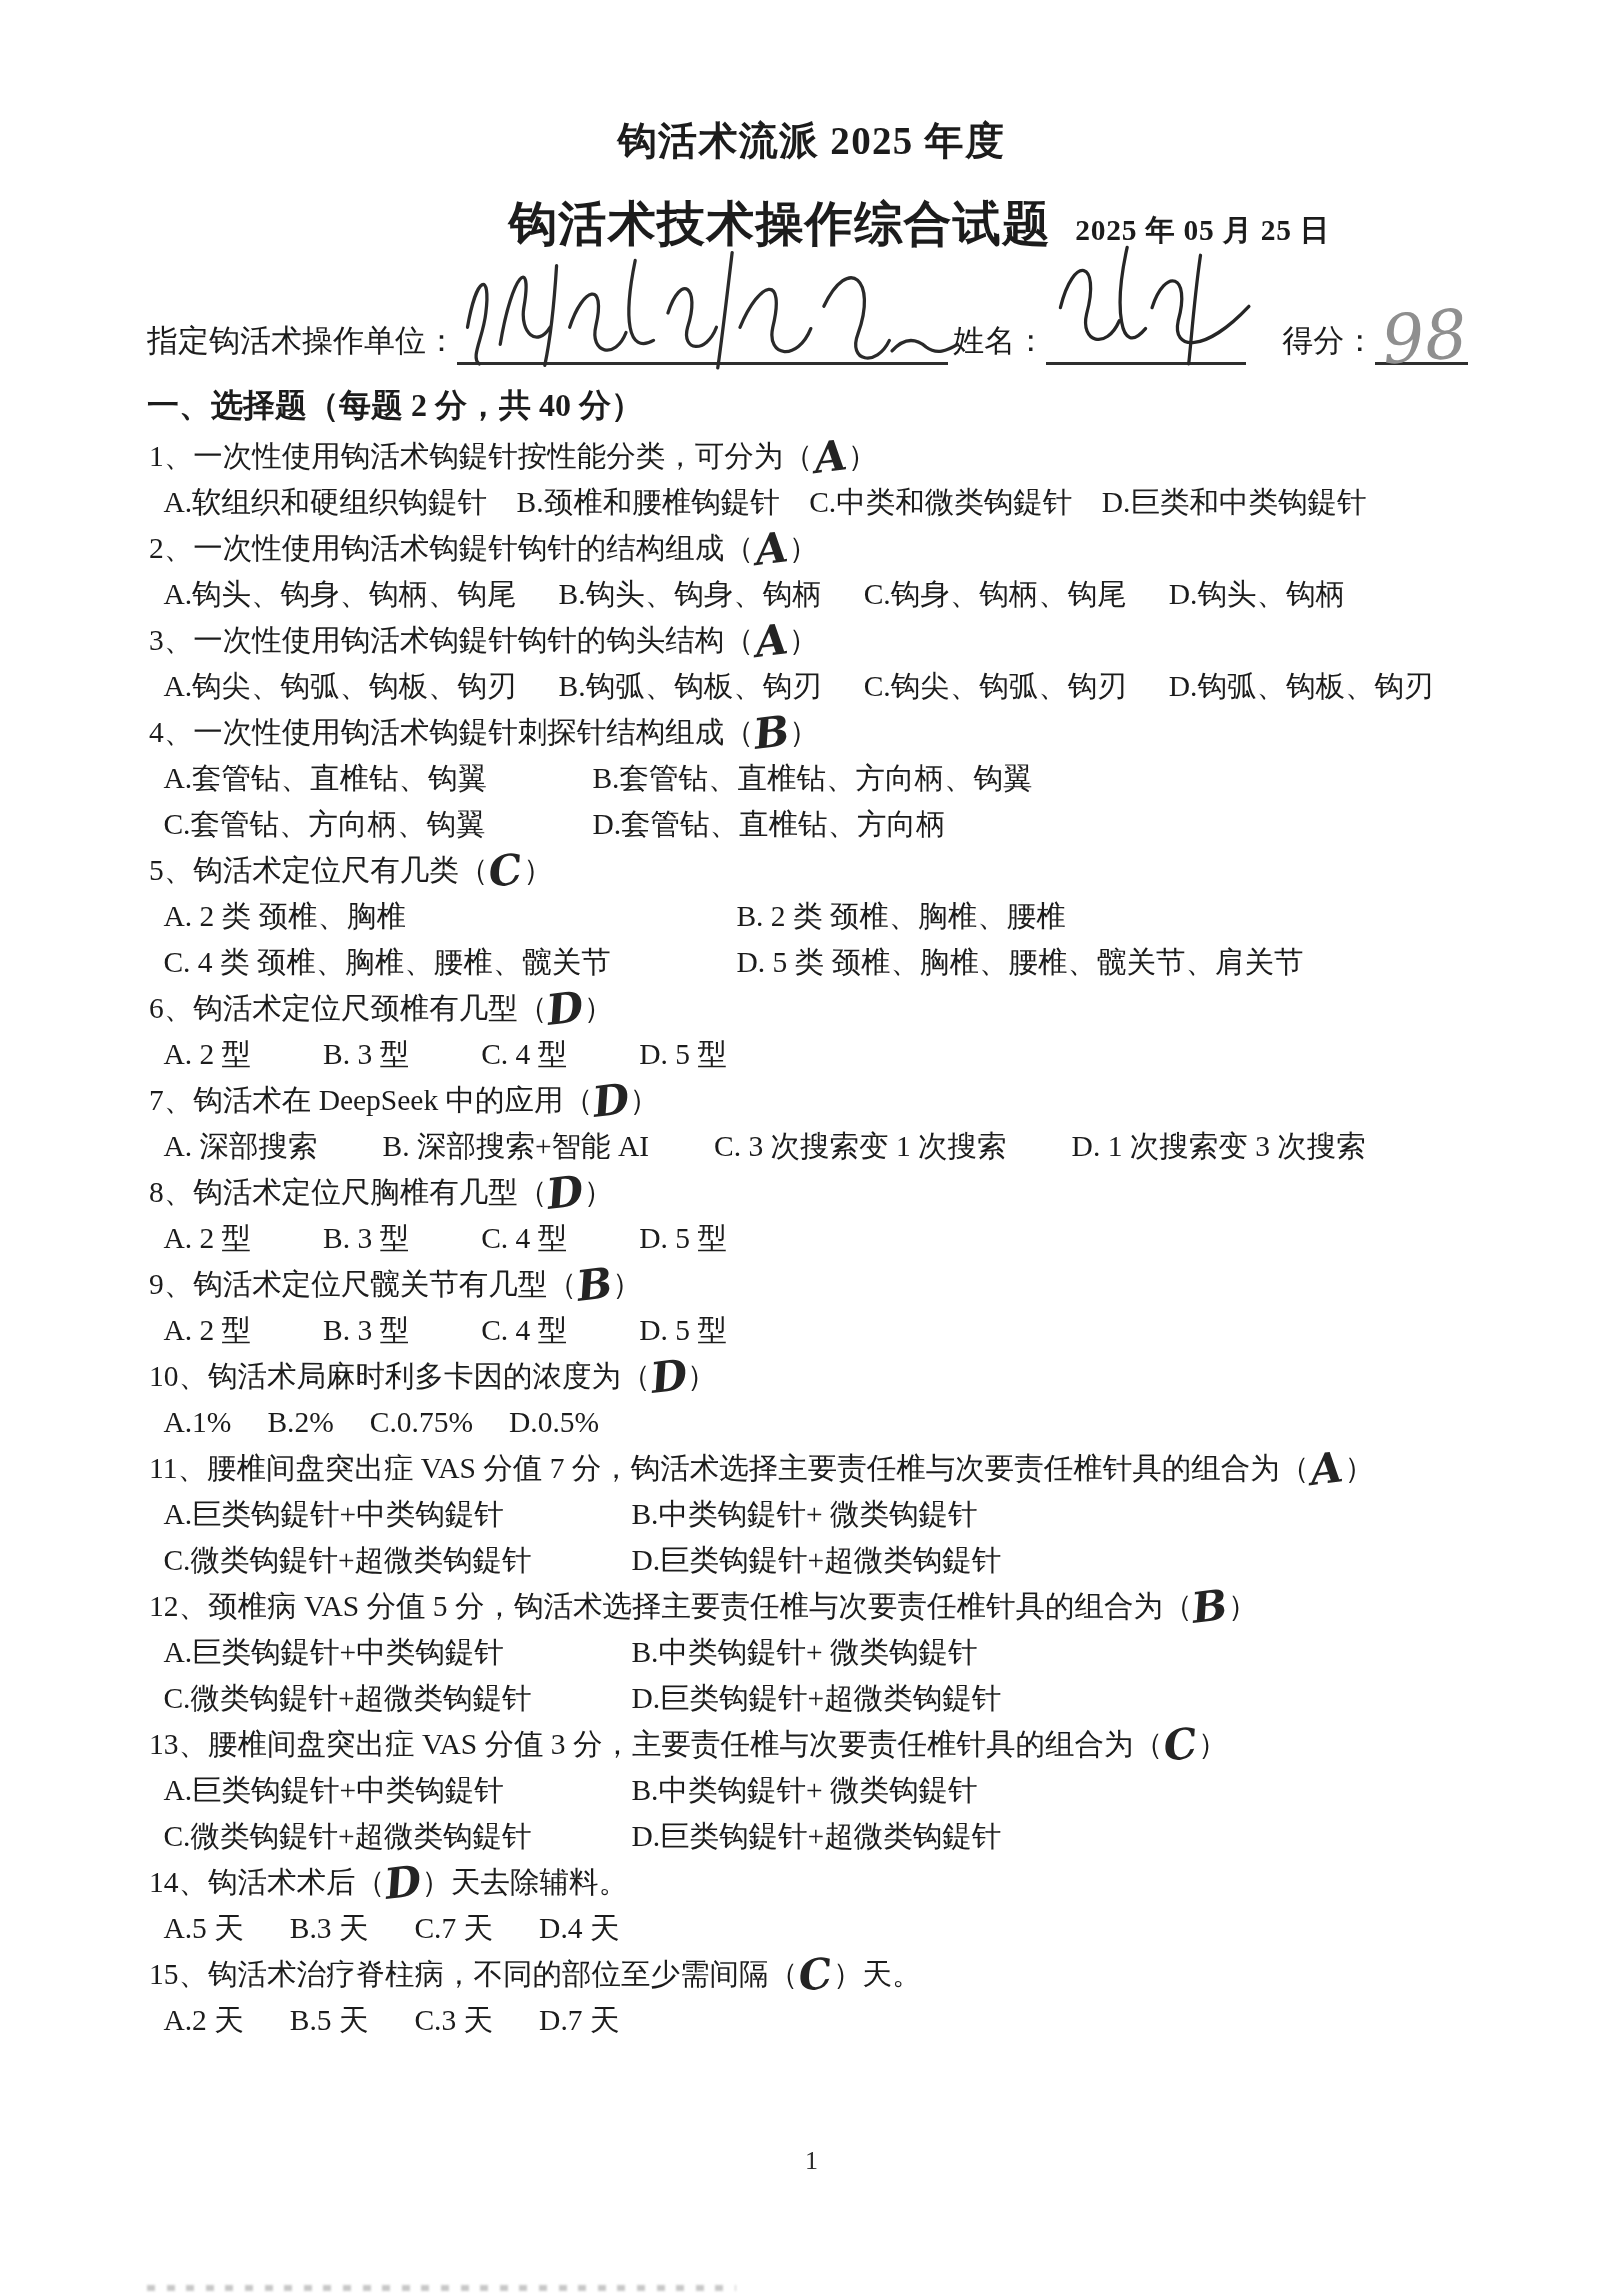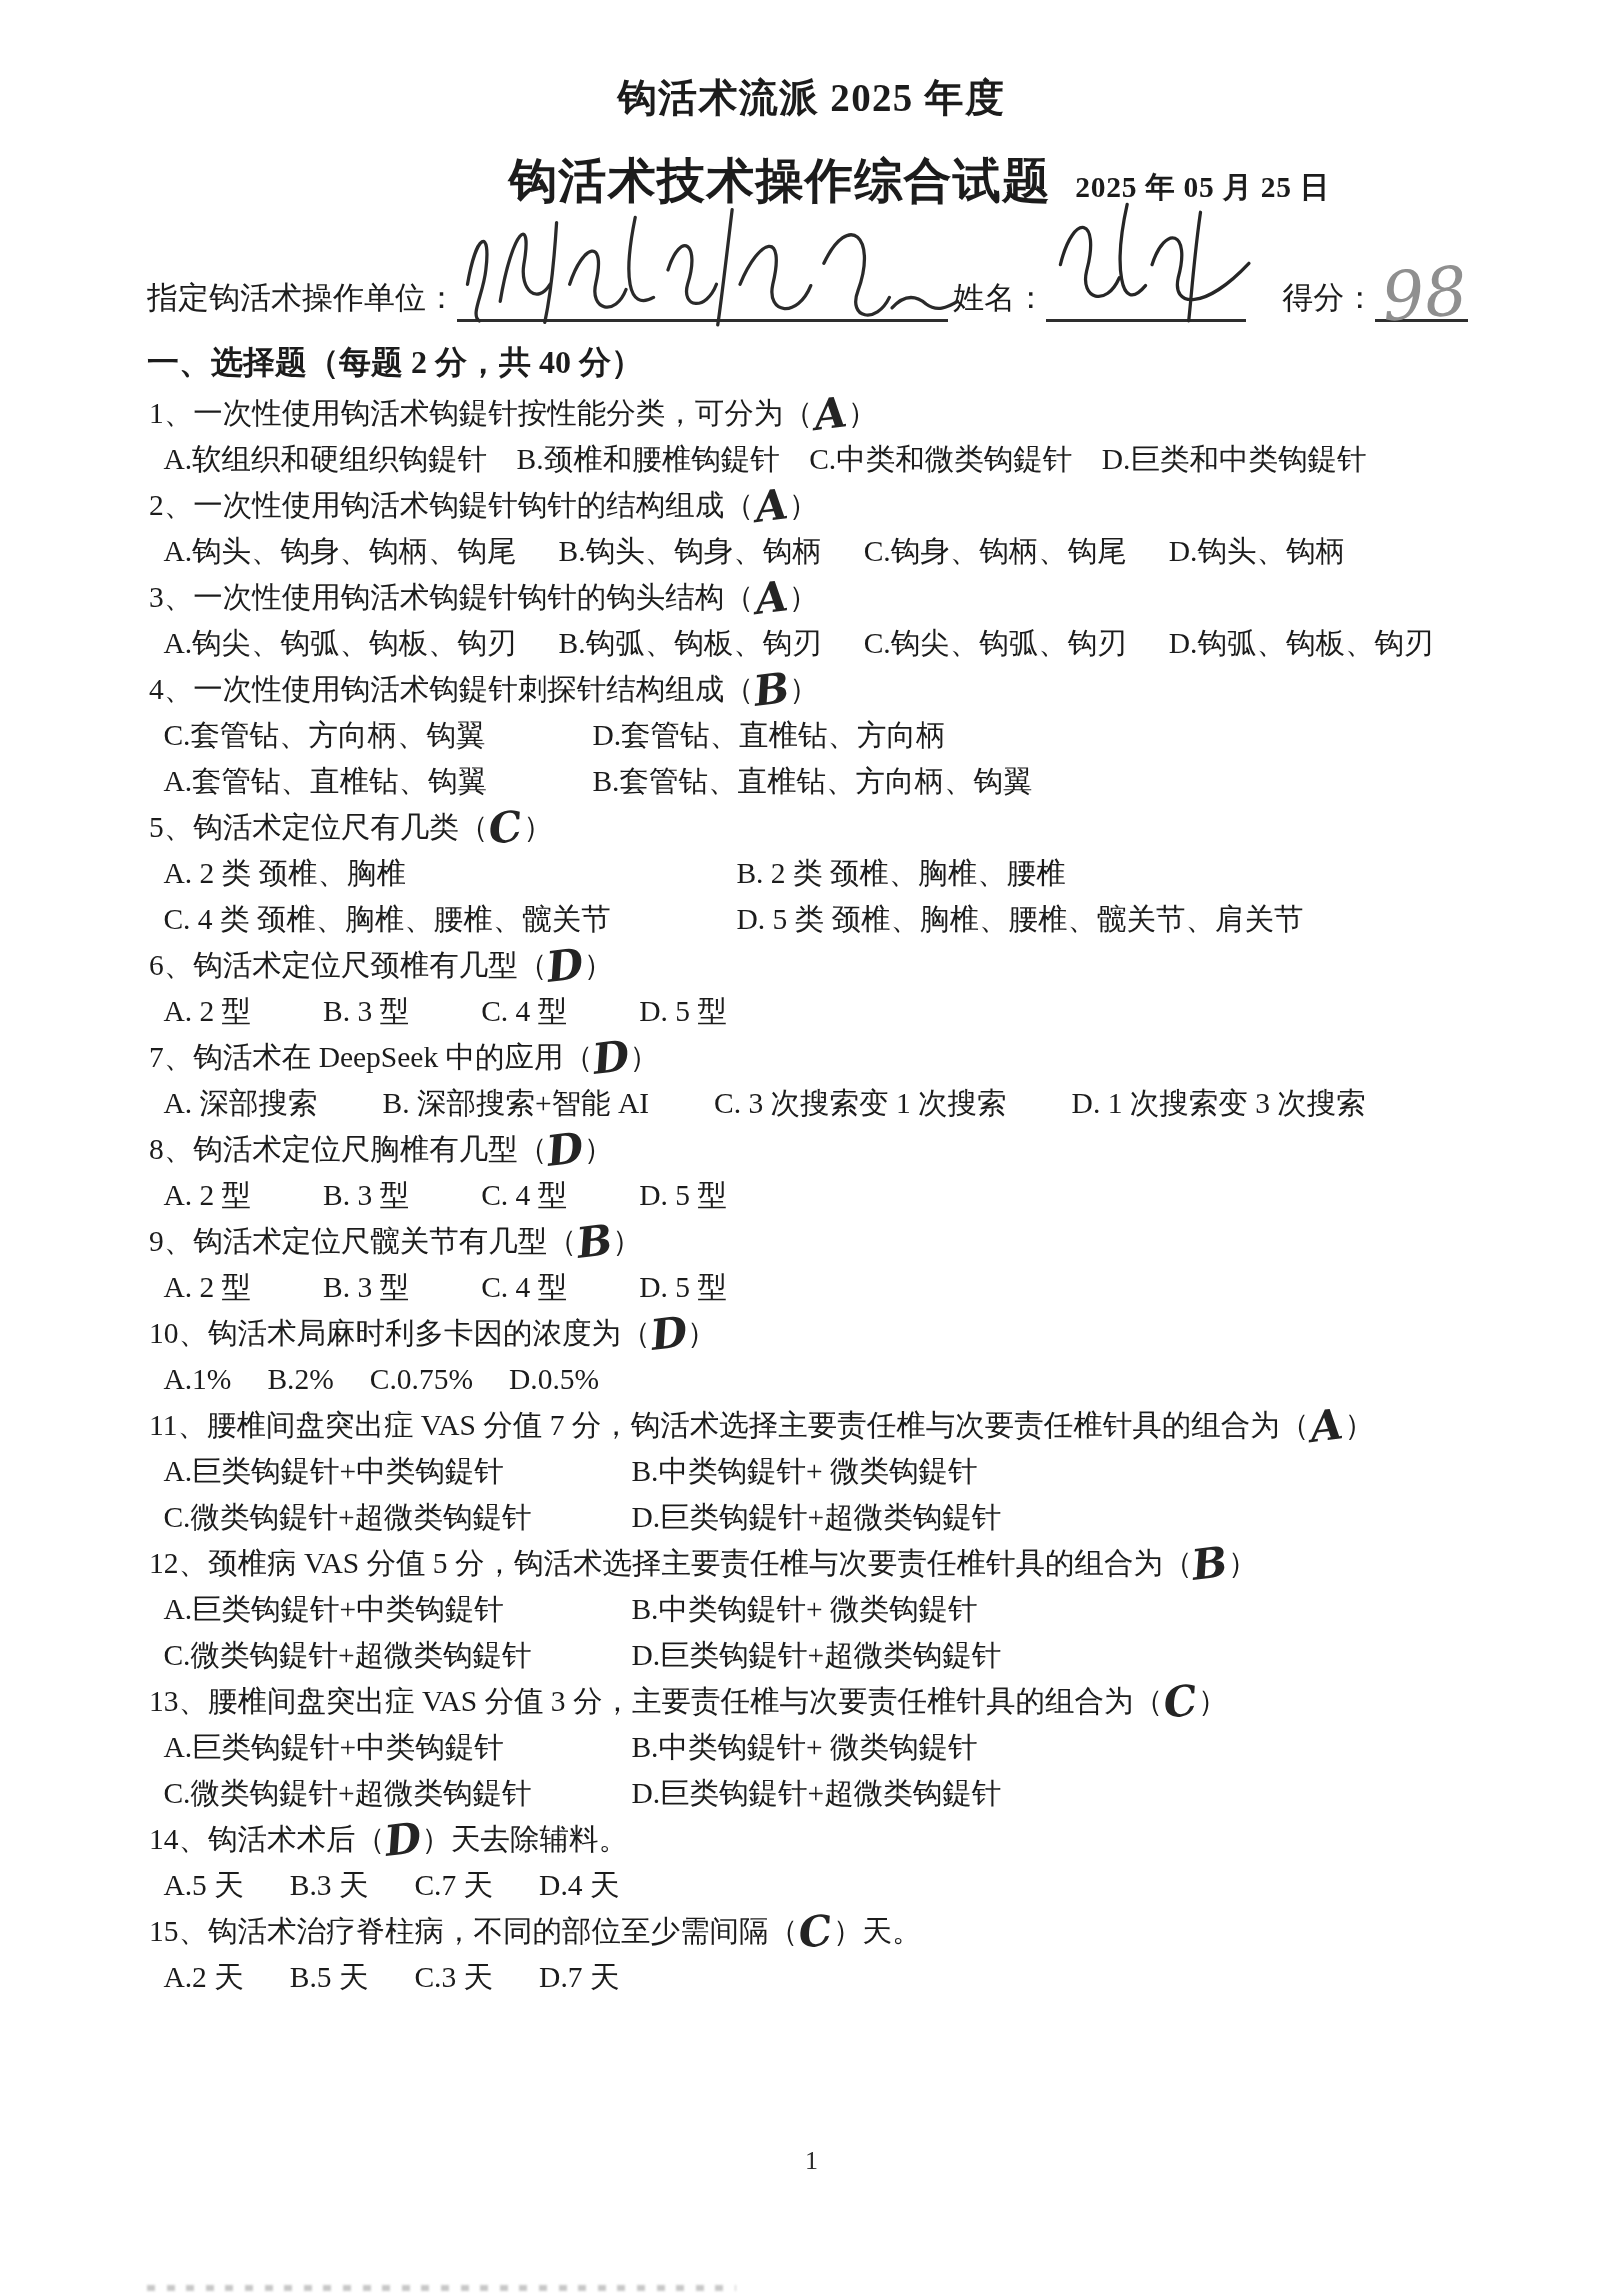--- a/index.html
+++ b/index.html
@@ -6,21 +6,21 @@
   .page{
     position:relative;
     width:1623px;height:2295px;
     background:#ffffff;
     color:#1c1c1c;
     font-family:"Liberation Serif","DejaVu Serif",serif;
     overflow:hidden;
   }
   
   .title1{
-    padding-top:72px;
+    padding-top:115px;
     text-align:center;
     font-size:39px;font-weight:700;letter-spacing:1.3px;
     line-height:52px;
   }
   .title2-row{
     margin-top:17px;
     text-align:center;
     padding-left:216px;
     line-height:79px;
     white-space:nowrap;
@@ -152,22 +152,22 @@
       <div class="opt-line g60"><span class="opt">A.钩头、钩身、钩柄、钩尾</span><span class="opt">B.钩头、钩身、钩柄</span><span class="opt">C.钩身、钩柄、钩尾</span><span class="opt">D.钩头、钩柄</span></div>
     </div>
 
     <div>
       <div class="q-line"><span>3、一次性使用钩活术钩鍉针钩针的钩头结构（</span><span class="hw-ans">A</span><span>）</span></div>
       <div class="opt-line g60"><span class="opt">A.钩尖、钩弧、钩板、钩刃</span><span class="opt">B.钩弧、钩板、钩刃</span><span class="opt">C.钩尖、钩弧、钩刃</span><span class="opt">D.钩弧、钩板、钩刃</span></div>
     </div>
 
     <div>
       <div class="q-line"><span>4、一次性使用钩活术钩鍉针刺探针结构组成（</span><span class="hw-ans">B</span><span>）</span></div>
+      <div class="opt-line w655"><span class="opt c1">A.套管钻、直椎钻、钩翼</span><span class="opt">B.套管钻、直椎钻、方向柄、钩翼</span></div>
       <div class="opt-line w655"><span class="opt c1">C.套管钻、方向柄、钩翼</span><span class="opt">D.套管钻、直椎钻、方向柄</span></div>
-      <div class="opt-line w655"><span class="opt c1">A.套管钻、直椎钻、钩翼</span><span class="opt">B.套管钻、直椎钻、方向柄、钩翼</span></div>
     </div>
 
     <div>
       <div class="q-line"><span>5、钩活术定位尺有几类（</span><span class="hw-ans">C</span><span>）</span></div>
       <div class="opt-line w875"><span class="opt c1">A. 2 类 颈椎、胸椎</span><span class="opt">B. 2 类 颈椎、胸椎、腰椎</span></div>
       <div class="opt-line w875"><span class="opt c1">C. 4 类 颈椎、胸椎、腰椎、髋关节</span><span class="opt">D. 5 类 颈椎、胸椎、腰椎、髋关节、肩关节</span></div>
     </div>
 
     <div>
       <div class="q-line"><span>6、钩活术定位尺颈椎有几型（</span><span class="hw-ans">D</span><span>）</span></div>

